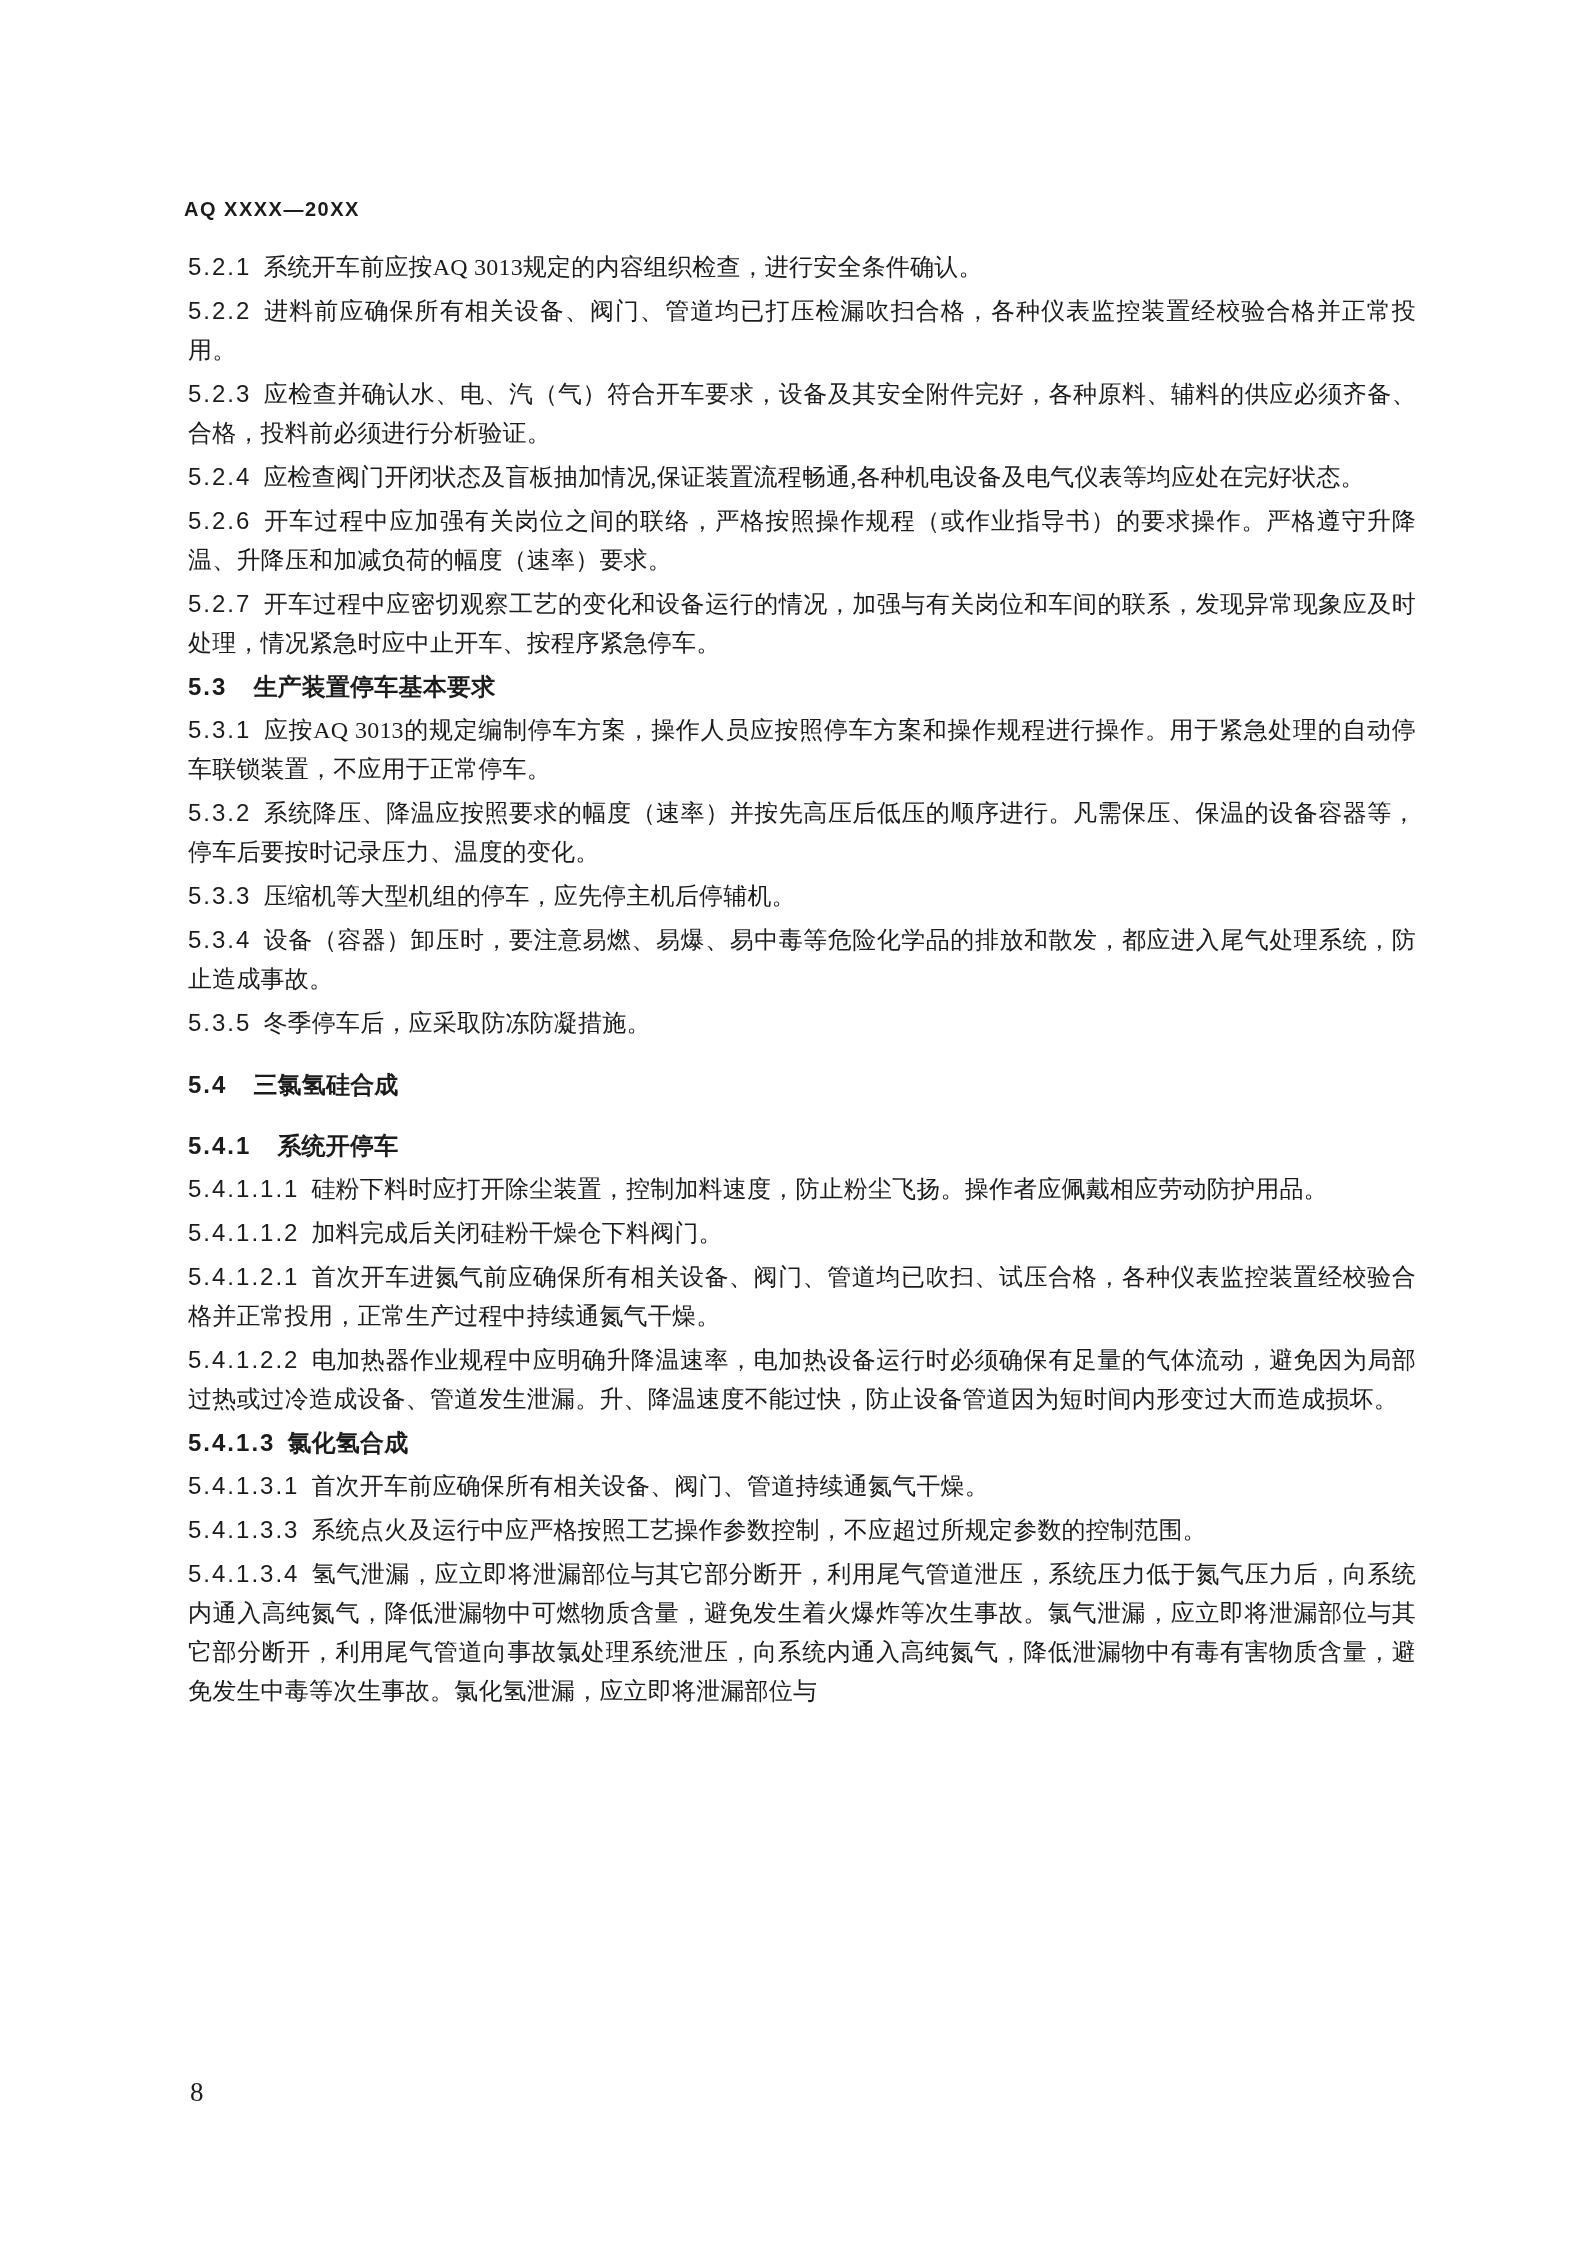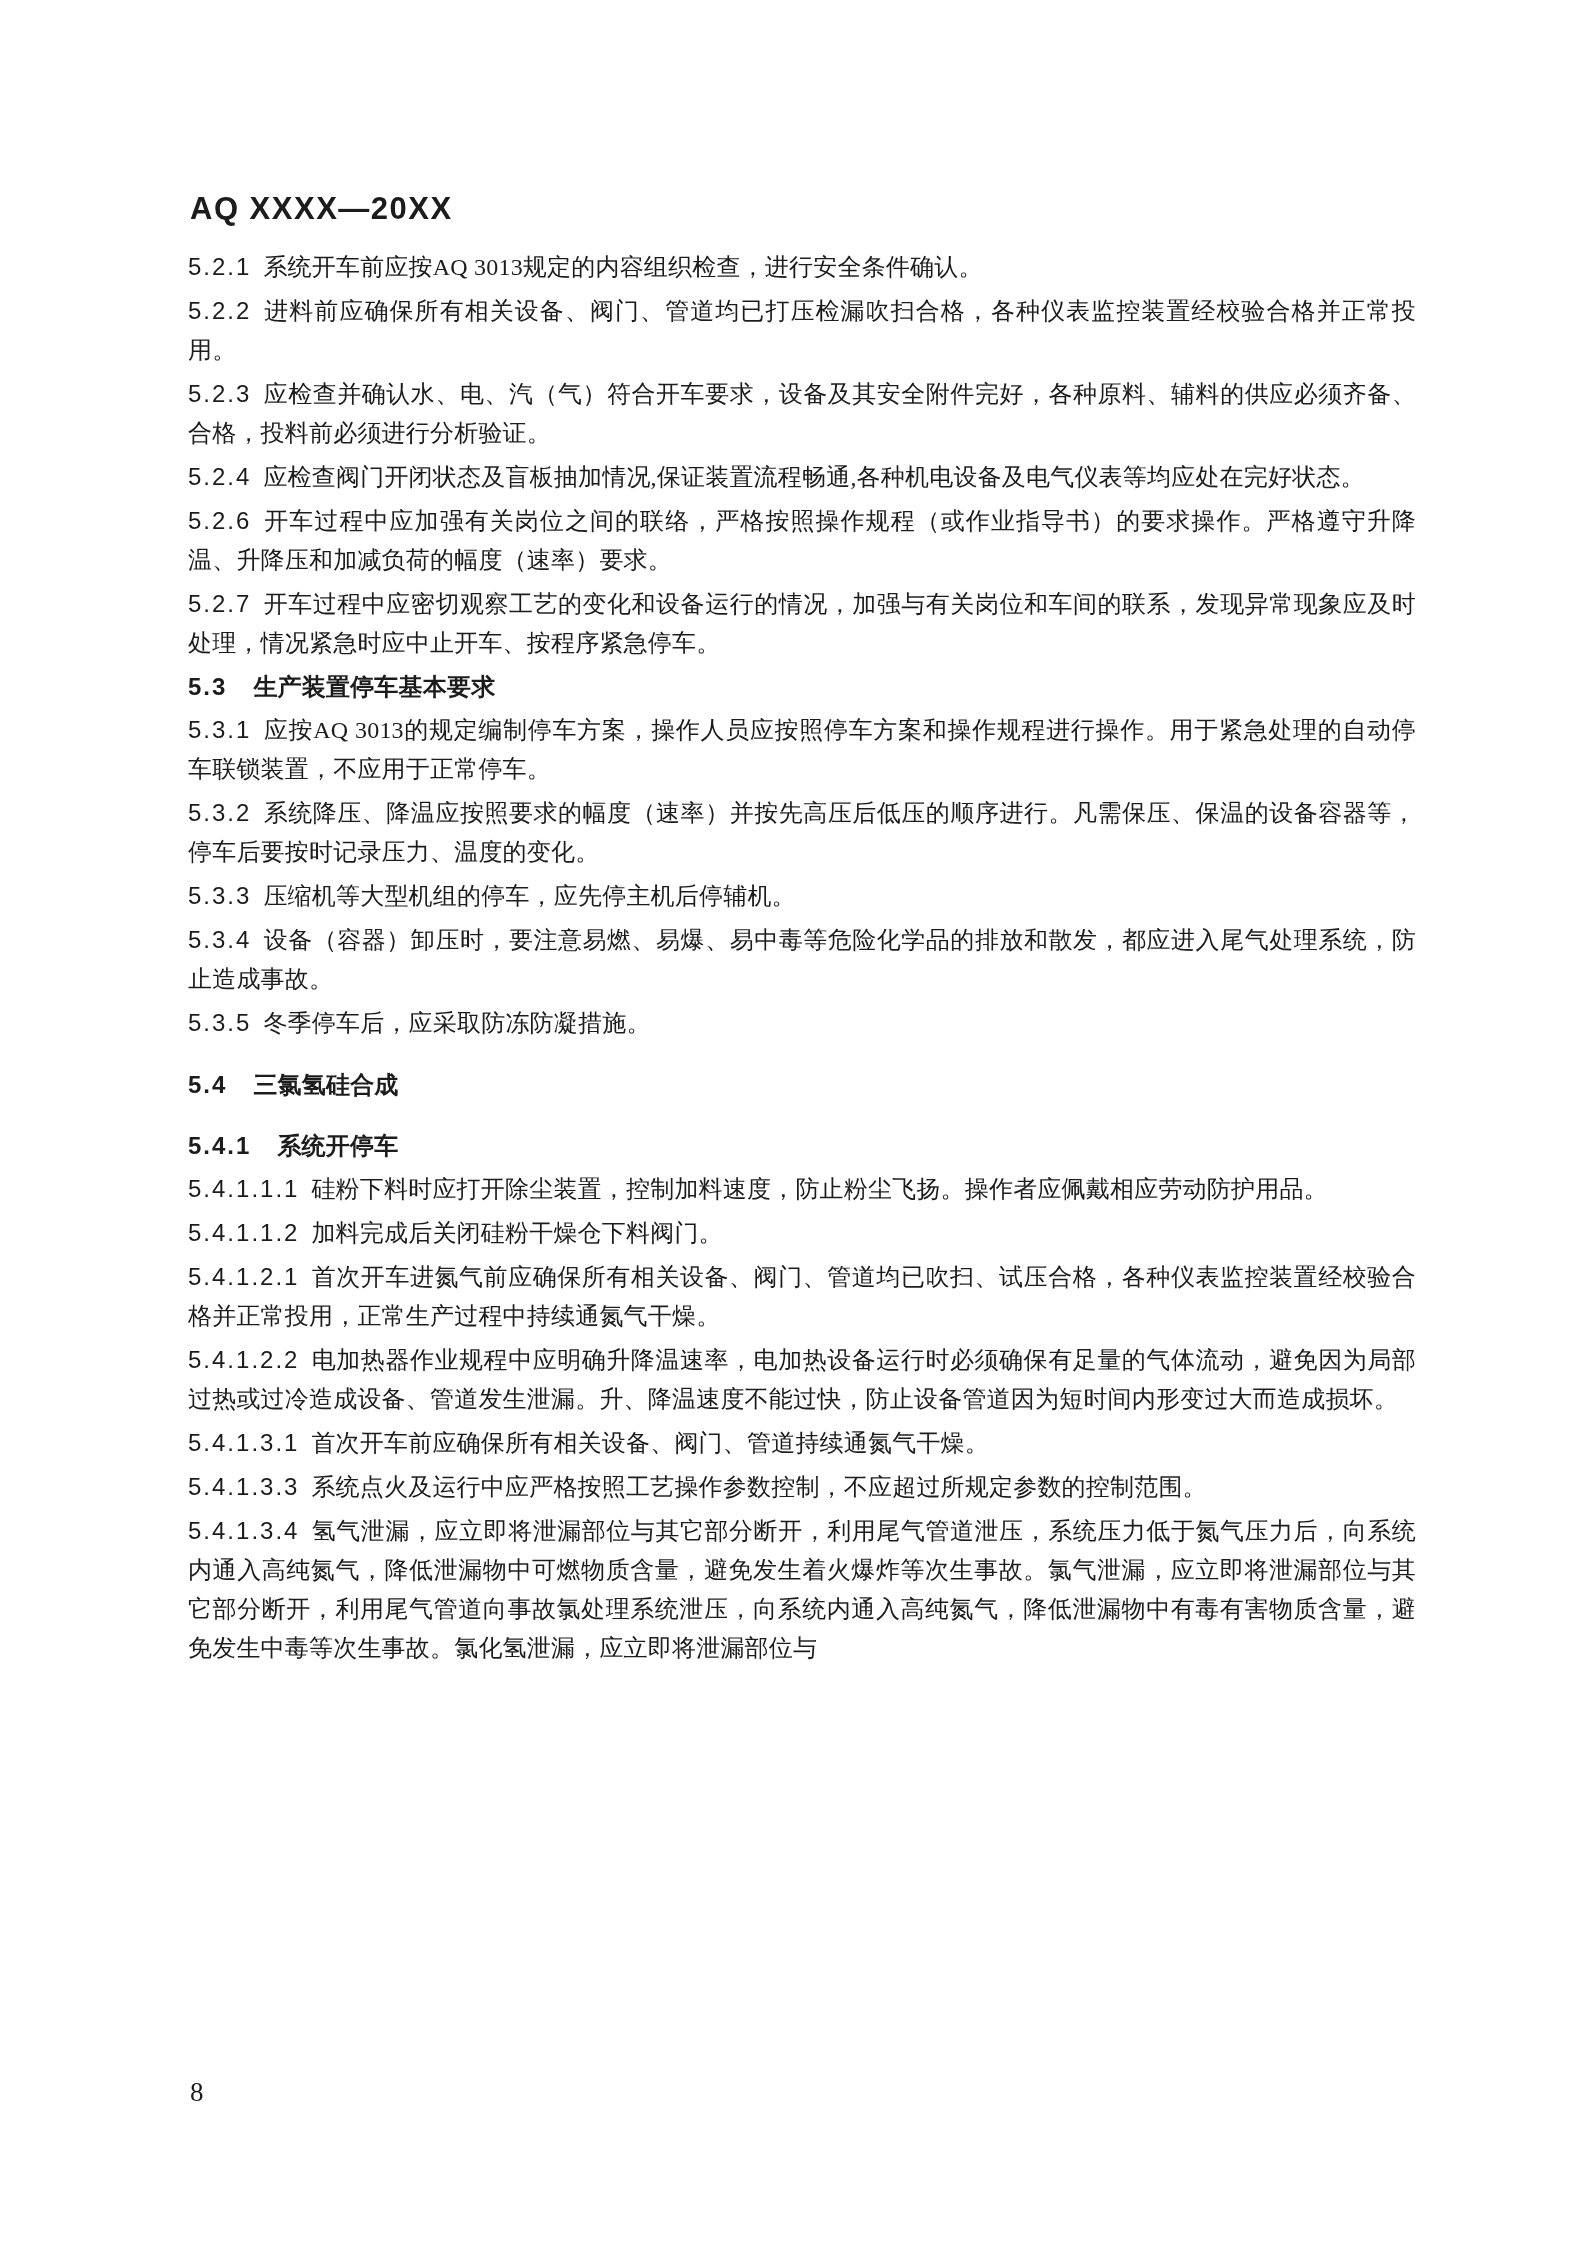--- a/index.html
+++ b/index.html
@@ -10,25 +10,25 @@
   .page {
     position: relative;
     width: 1587px;
     height: 2245px;
     background: #ffffff;
     color: #1c1c1c;
     overflow: hidden;
   }
   .running-header {
     position: absolute;
-    left: 190px;
+    left: 184px;
     top: 192px;
     font-family: "Liberation Sans", "DejaVu Sans", sans-serif;
     font-weight: bold;
-    font-size: 31px;
+    font-size: 20px;
     line-height: 34px;
     letter-spacing: 1.5px;
     white-space: nowrap;
   }
   .content {
     position: absolute;
     left: 188px;
     top: 247px;
     width: 1228px;
   }
@@ -82,19 +82,20 @@
       <p class="para"><span class="num">5.3.2</span><span class="txt">系统降压、降温应按照要求的幅度（速率）并按先高压后低压的顺序进行。凡需保压、保温的设备容器等，停车后要按时记录压力、温度的变化。</span></p>
       <p class="para"><span class="num">5.3.3</span><span class="txt">压缩机等大型机组的停车，应先停主机后停辅机。</span></p>
       <p class="para"><span class="num">5.3.4</span><span class="txt">设备（容器）卸压时，要注意易燃、易爆、易中毒等危险化学品的排放和散发，都应进入尾气处理系统，防止造成事故。</span></p>
       <p class="para"><span class="num">5.3.5</span><span class="txt">冬季停车后，应采取防冻防凝措施。</span></p>
       <p class="para heading num-wide section-break"><span class="num">5.4</span><span class="txt">三氯氢硅合成</span></p>
       <p class="para heading num-wide section-break"><span class="num">5.4.1</span><span class="txt">系统开停车</span></p>
       <p class="para"><span class="num">5.4.1.1.1</span><span class="txt">硅粉下料时应打开除尘装置，控制加料速度，防止粉尘飞扬。操作者应佩戴相应劳动防护用品。</span></p>
       <p class="para"><span class="num">5.4.1.1.2</span><span class="txt">加料完成后关闭硅粉干燥仓下料阀门。</span></p>
       <p class="para"><span class="num">5.4.1.2.1</span><span class="txt">首次开车进氮气前应确保所有相关设备、阀门、管道均已吹扫、试压合格，各种仪表监控装置经校验合格并正常投用，正常生产过程中持续通氮气干燥。</span></p>
       <p class="para"><span class="num">5.4.1.2.2</span><span class="txt">电加热器作业规程中应明确升降温速率，电加热设备运行时必须确保有足量的气体流动，避免因为局部过热或过冷造成设备、管道发生泄漏。升、降温速度不能过快，防止设备管道因为短时间内形变过大而造成损坏。</span></p>
+      <p class="para heading"><span class="num">5.4.1.3</span><span class="txt">氯化氢合成</span></p>
       <p class="para"><span class="num">5.4.1.3.1</span><span class="txt">首次开车前应确保所有相关设备、阀门、管道持续通氮气干燥。</span></p>
       <p class="para"><span class="num">5.4.1.3.3</span><span class="txt">系统点火及运行中应严格按照工艺操作参数控制，不应超过所规定参数的控制范围。</span></p>
       <p class="para"><span class="num">5.4.1.3.4</span><span class="txt">氢气泄漏，应立即将泄漏部位与其它部分断开，利用尾气管道泄压，系统压力低于氮气压力后，向系统内通入高纯氮气，降低泄漏物中可燃物质含量，避免发生着火爆炸等次生事故。氯气泄漏，应立即将泄漏部位与其它部分断开，利用尾气管道向事故氯处理系统泄压，向系统内通入高纯氮气，降低泄漏物中有毒有害物质含量，避免发生中毒等次生事故。氯化氢泄漏，应立即将泄漏部位与</span></p>
     </div>
 
   <div class="page-number">8</div>
 </div>
 
 </body></html>

